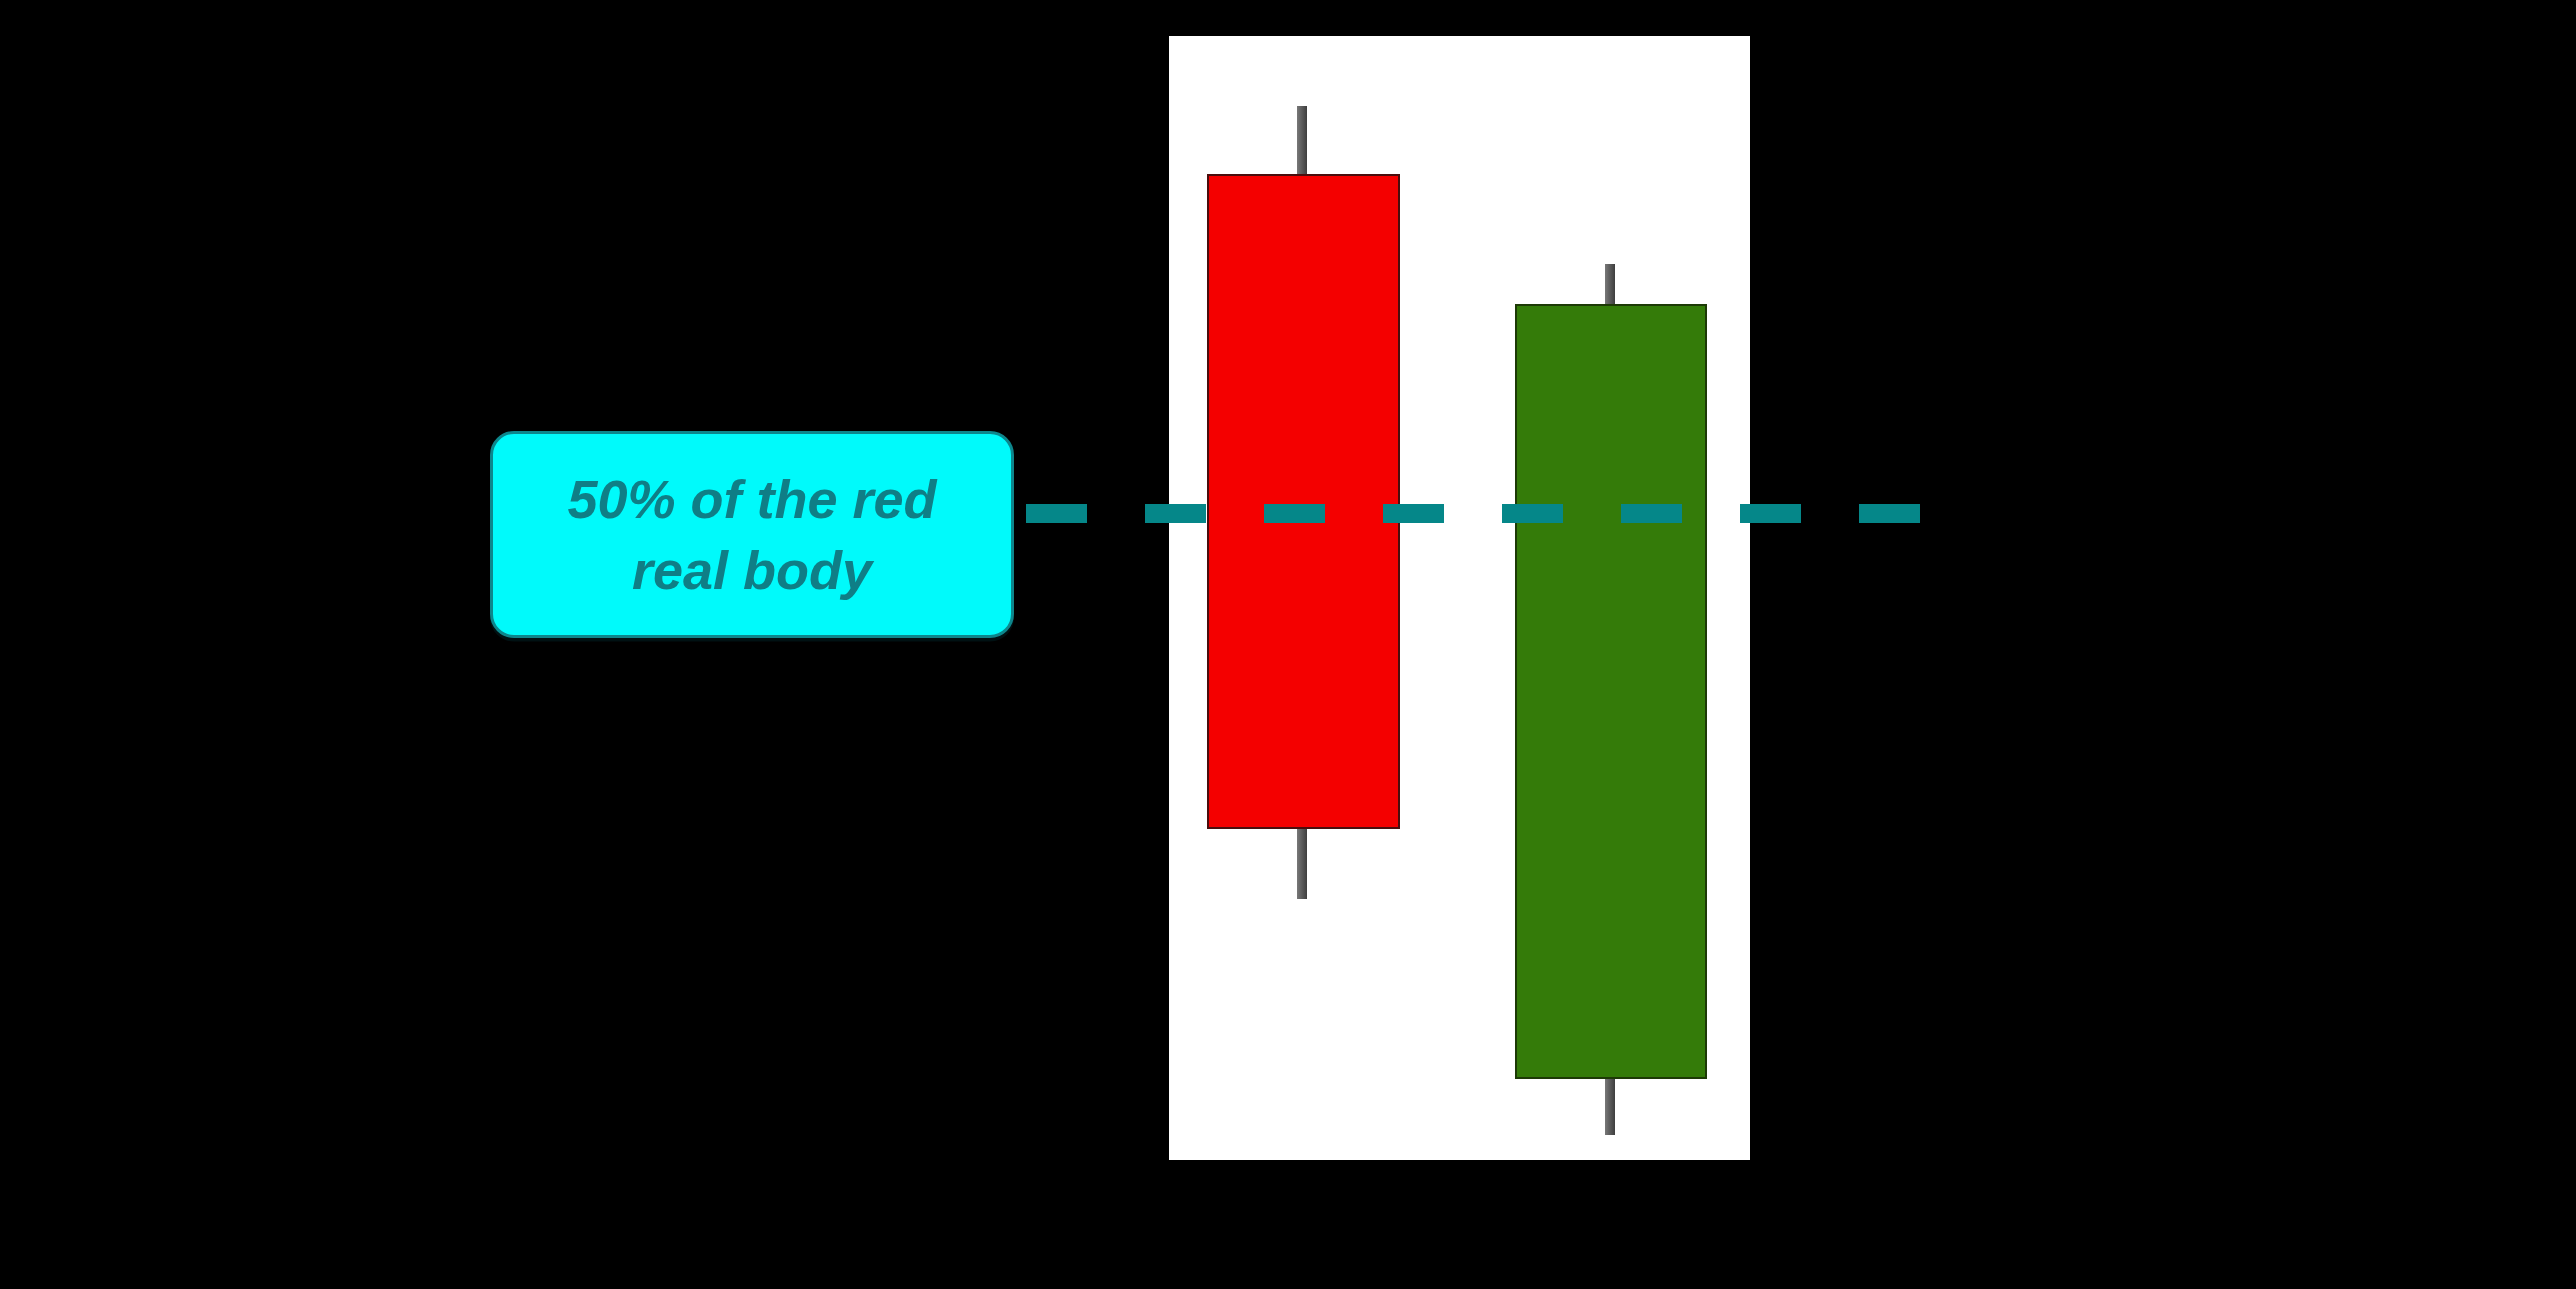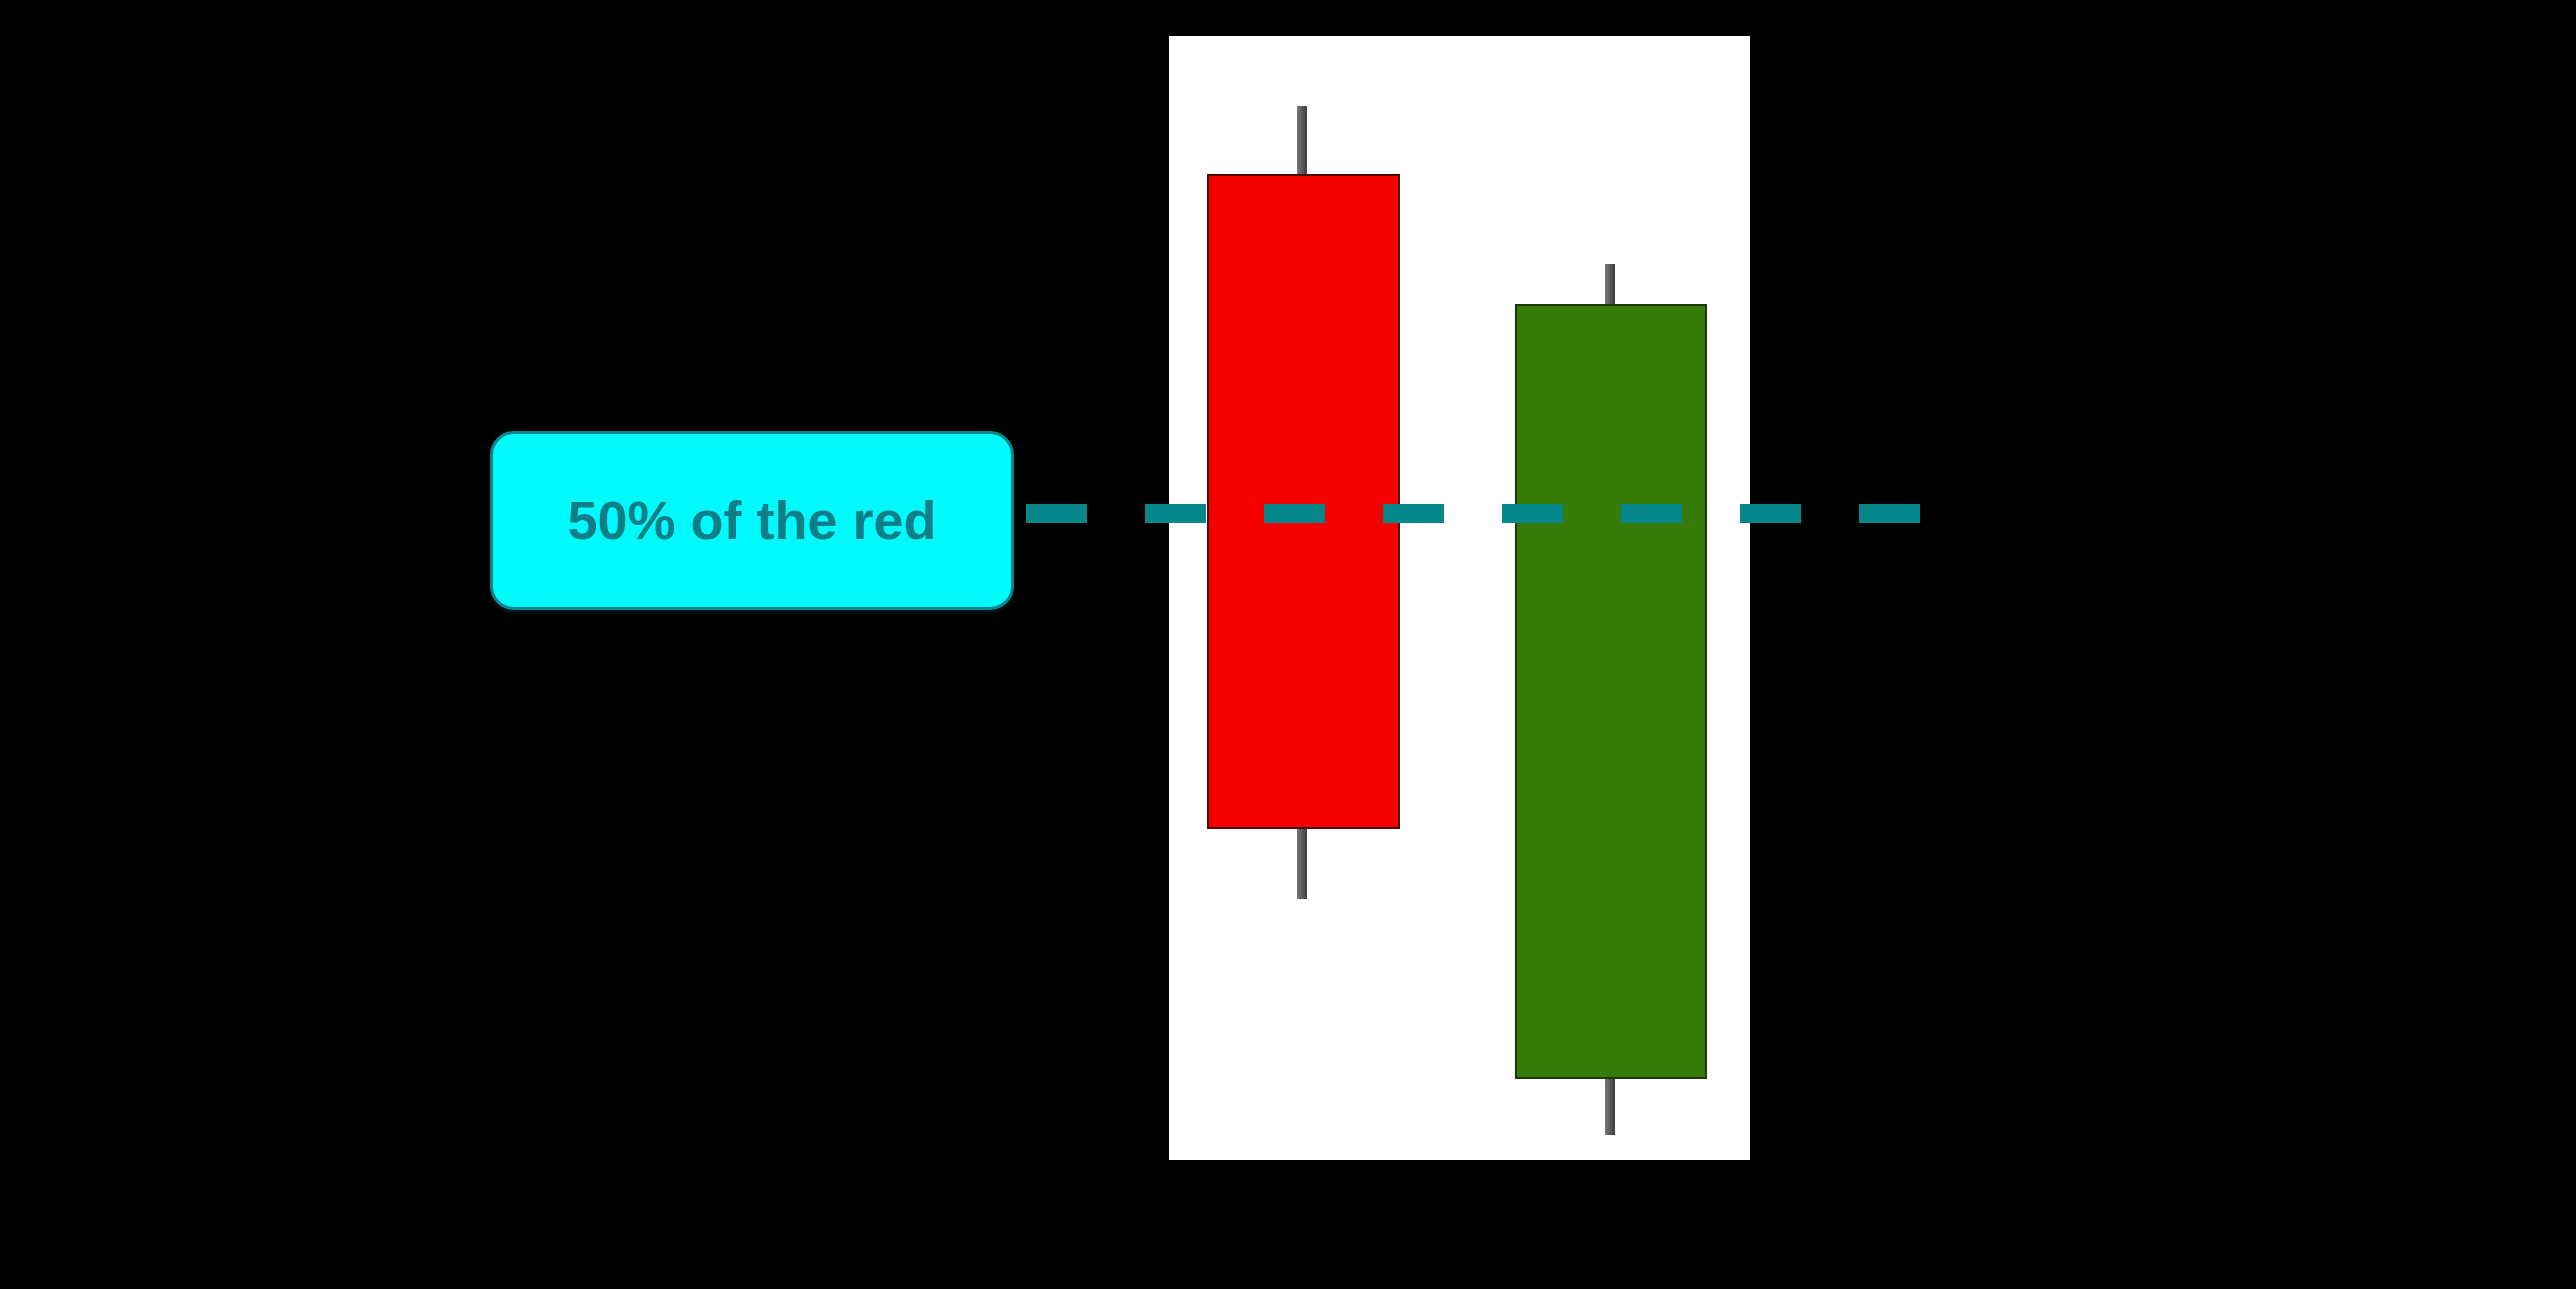--- a/index.html
+++ b/index.html
@@ -45,28 +45,29 @@
   #fifty-line {
     left: 1026px; top: 504px; width: 901px; height: 19.3px;
     background: repeating-linear-gradient(to right,
       #058789 0px, #058789 61px,
       transparent 61px, transparent 119px);
     z-index: 6;
   }
 
   
   #callout {
-    left: 490px; top: 431px; width: 524px; height: 179px;
+    left: 490px; top: 431px; width: 524px; height: 207px;
     background: #00fafb;
     border: 3.6px solid #0d868c;
     border-radius: 24px;
     z-index: 7;
     display: flex; flex-direction: column;
     align-items: center; justify-content: center;
     box-shadow: 0 3.6px 0 rgba(0,50,55,0.35);
+    font-style: italic;
   }
   .callout-line {
     color: #0f7e86;
     font-size: 54px;
     font-weight: bold;
     line-height: 71px;
     white-space: nowrap;
   }
 
   
@@ -108,17 +109,18 @@
   <div id="red-body" class="abs body"></div>
 
   <div id="green-wick-up" class="abs wick"></div>
   <div id="green-wick-down" class="abs wick"></div>
   <div id="green-body" class="abs body"></div>
 
   <div id="fifty-line" class="abs"></div>
 
   <div id="callout" class="abs">
     <span class="callout-line">50% of the red</span>
+    <span class="callout-line">real body</span>
   </div>
 
 
 </div>
 
 
 </body></html>

